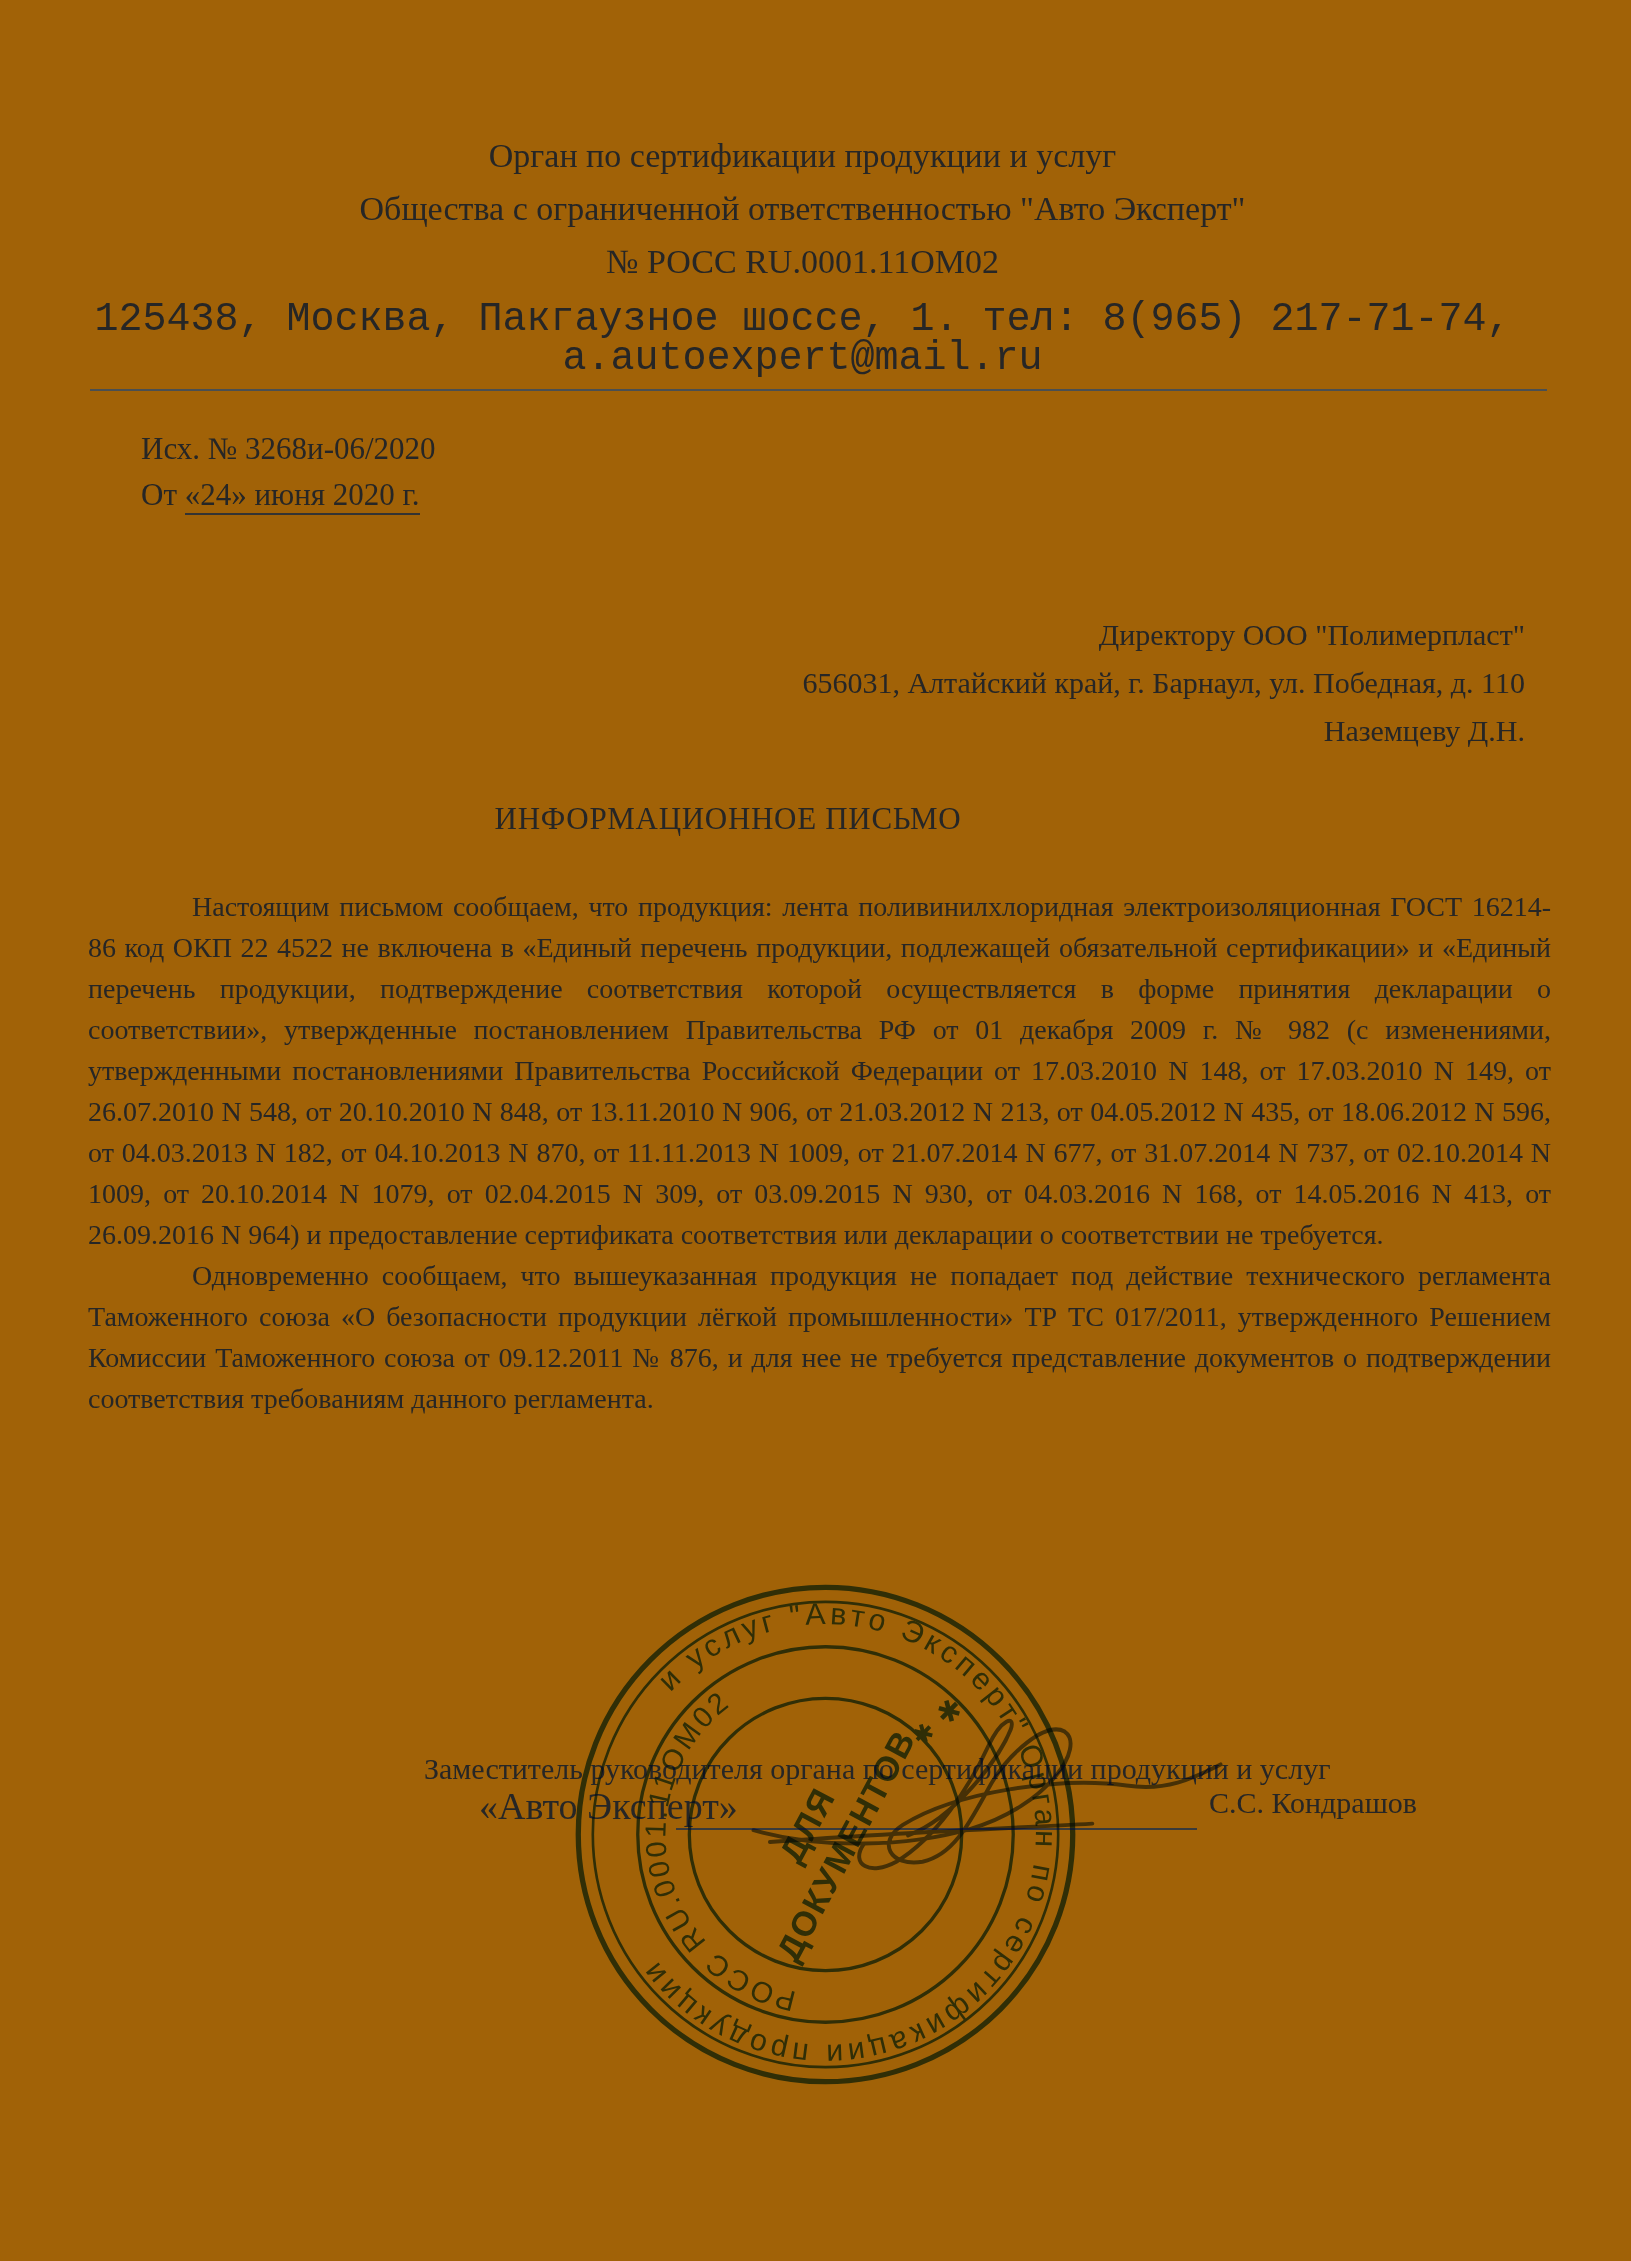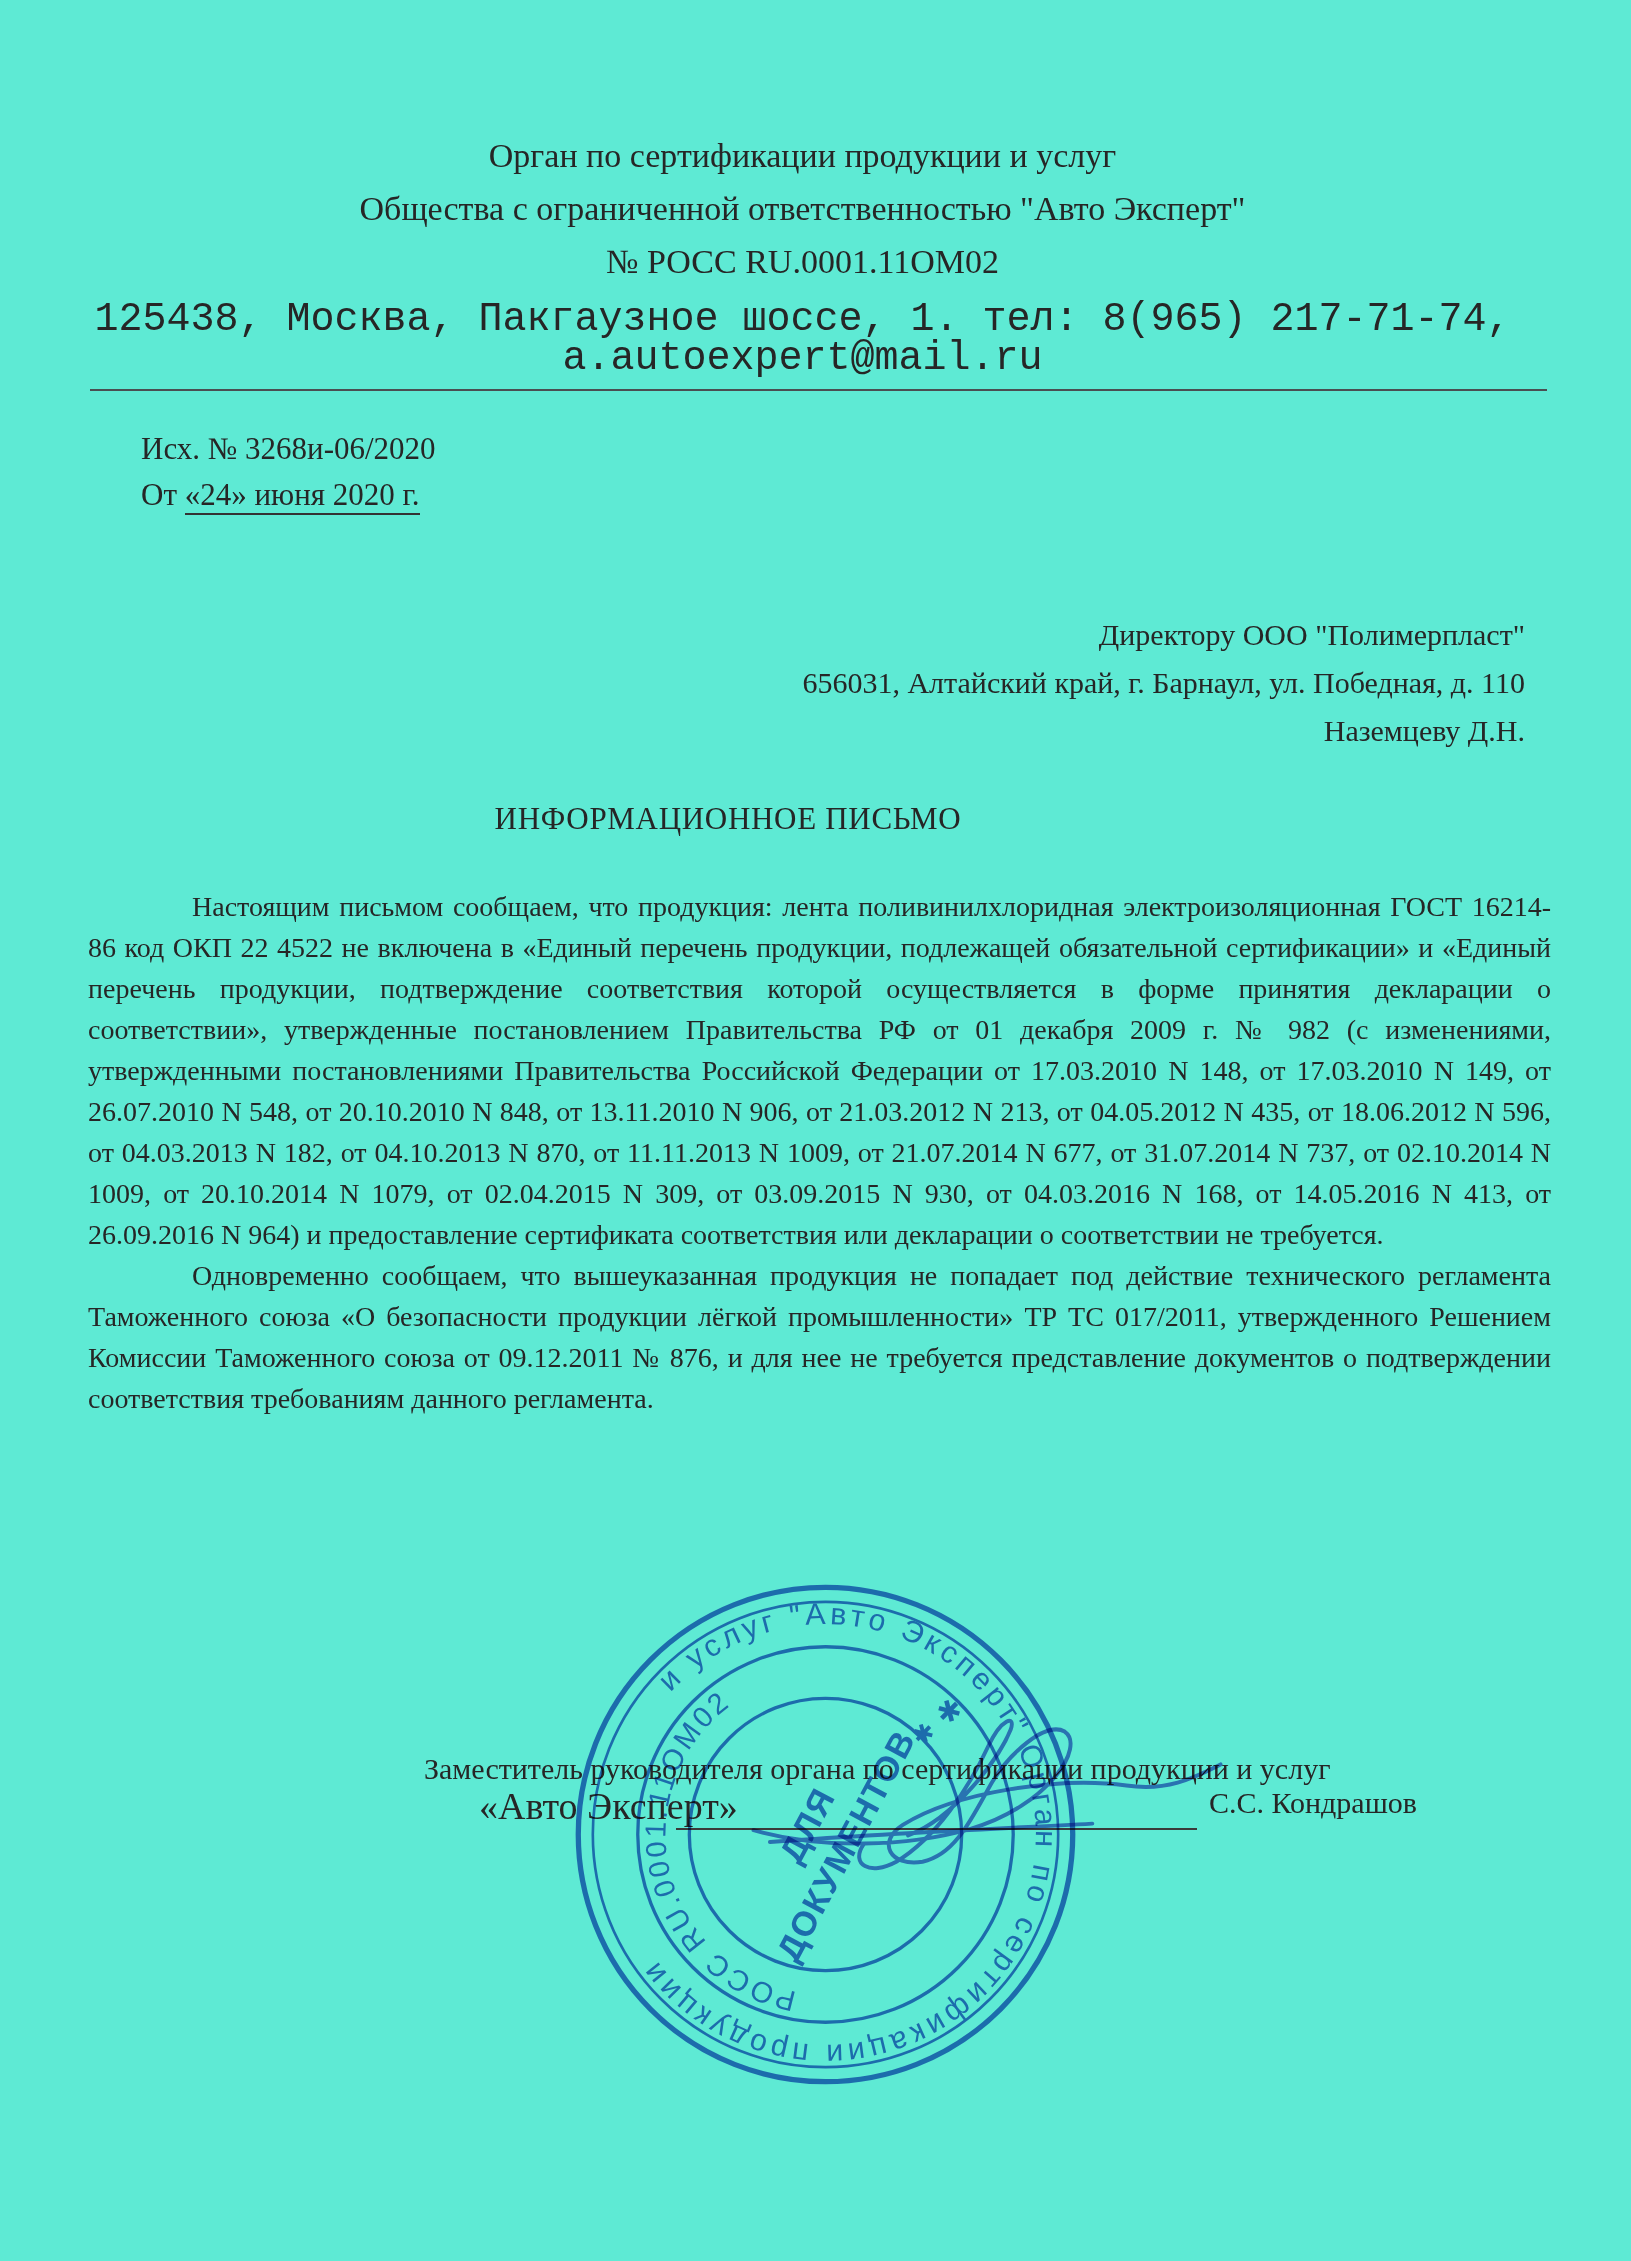--- a/index.html
+++ b/index.html
@@ -1,19 +1,19 @@
 <!DOCTYPE html>
 <html style="font-size:10.5px"><head>
 <meta charset="utf-8">
 <style>
   html,body{margin:0;padding:0;background:#ffffff;}
   .page{
     position:relative;
     width:1632px;height:2261px;
-    background:#5eead4;
+    background:#a16207;
     font-family:"Liberation Serif","DejaVu Serif",serif;
     color:#262626;
     overflow:hidden;
   }
   .header{
     position:absolute;top:129px;left:0;width:1605px;
     text-align:center;
   }
   .header .h-line{font-size:34px;line-height:53px;font-weight:normal;margin:0;}
   .header .h-addr{font-size:40px;line-height:39px;margin:12px;font-family:Liberation Mono, monospace;}

